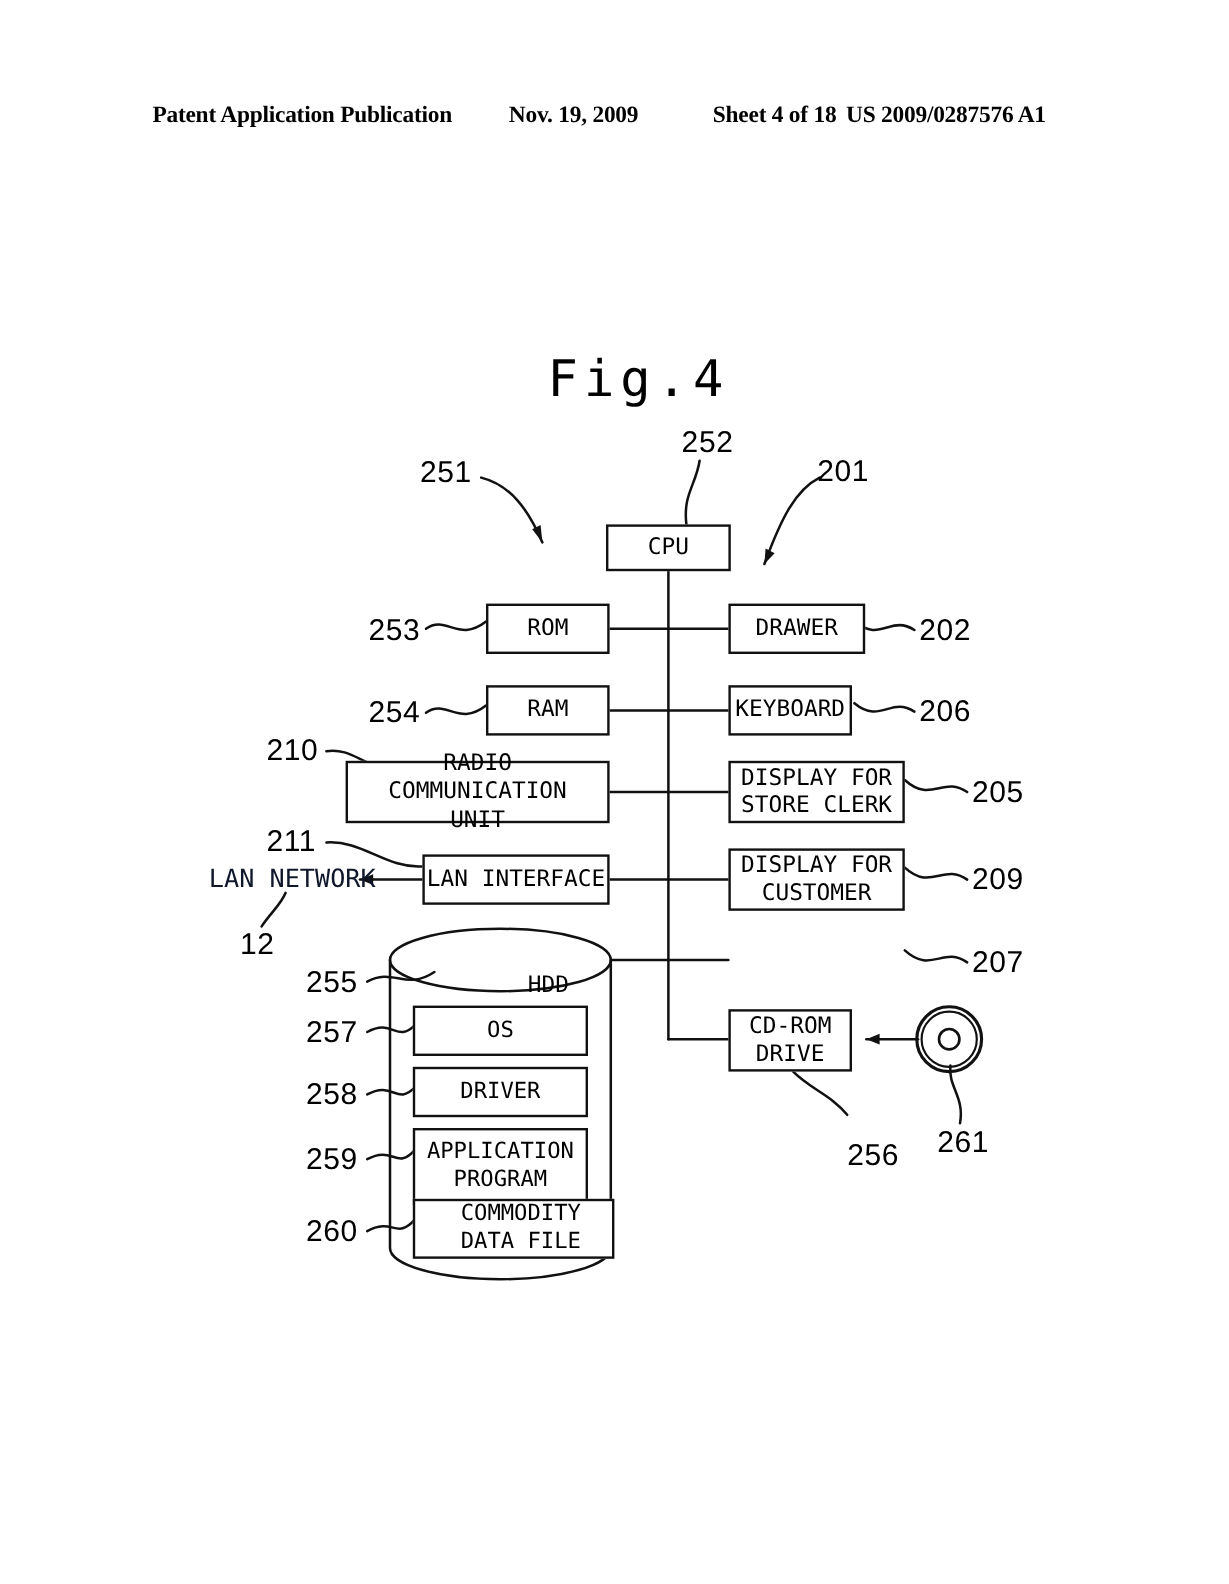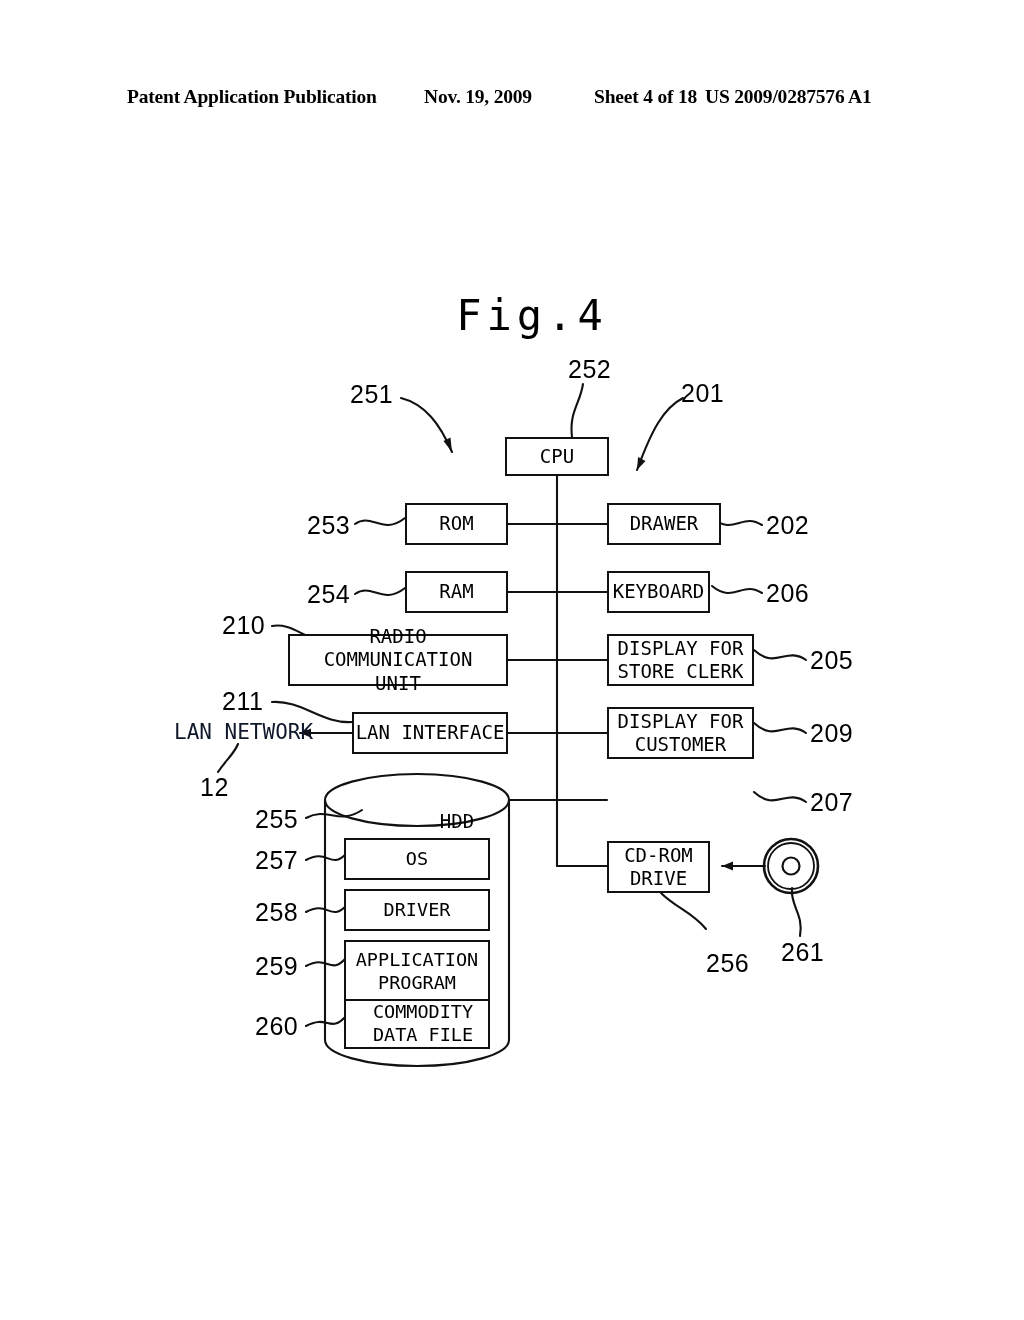--- a/index.html
+++ b/index.html
@@ -229,21 +229,21 @@
 
   <div class="hdd-title" style="left:325px; top:810px; width:184px; text-align:center;">HDD</div>
 
   <div class="node sub" style="left:344px; top:838px; width:146px; height:42px;">OS</div>
 
   <div class="node sub" style="left:344px; top:889px; width:146px; height:42px;">DRIVER</div>
 
   <div class="node sub" style="left:344px; top:940px; width:146px; height:64px;">APPLICATION
 PROGRAM</div>
 
-  <div class="node sub" style="left:344px; top:999px; width:146px; height:50px;padding-left:12px;">COMMODITY
+  <div class="node sub" style="left:344px; top:999px; width:168px; height:50px;padding-left:12px;">COMMODITY
 DATA FILE</div>
 
   <div class="plainlabel" style="left:174px; top:720px;">LAN NETWORK</div>
 
   <div class="ref" style="left:350px; top:380px;">251</div>
   <div class="ref" style="left:568px; top:355px;">252</div>
   <div class="ref" style="left:681px; top:379px;">201</div>
 
   <div class="ref" style="left:307px; top:511px;">253</div>
   <div class="ref" style="left:307px; top:580px;">254</div>

